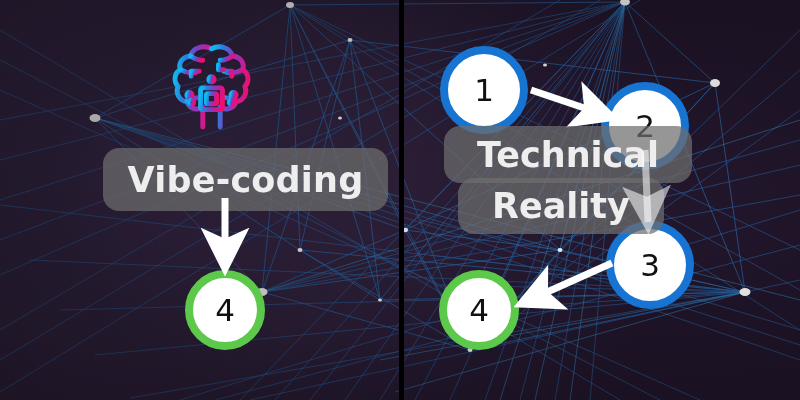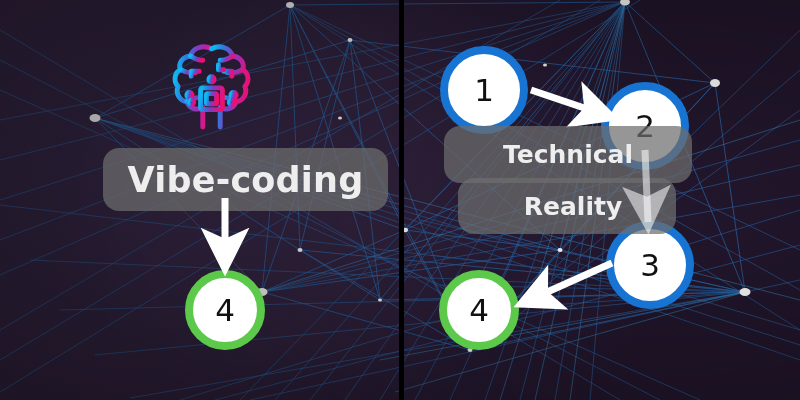--- a/index.html
+++ b/index.html
@@ -78,28 +78,28 @@
     top: 126px;
     width: 248px;
     height: 108px;
   }
   .label-line {
     position: absolute;
     background: rgba(110,110,110,0.72);
     border-radius: 16px;
     color: #eeeeee;
     font-weight: bold;
-    font-size: 25px;
+    font-size: 35px;
     display: flex;
     align-items: center;
     justify-content: center;
     white-space: nowrap;
   }
   .tech-l1 { left: 0px;  top: 0px;  width: 248px; height: 57px; }
-  .tech-l2 { left: 14px; top: 52px; width: 206px; height: 56px; padding-left: 12px; }
+  .tech-l2 { left: 14px; top: 52px; width: 206px; height: 56px; }
 </style>
 </head>
 <body>
 
 <div id="canvas">
 
   <svg id="bg-svg" viewBox="0 0 800 400" xmlns="http://www.w3.org/2000/svg">
     <defs>
       <linearGradient id="brainGrad" x1="0" y1="0.4" x2="1" y2="0.6">
         <stop offset="0%" stop-color="#12b5f0"></stop>

